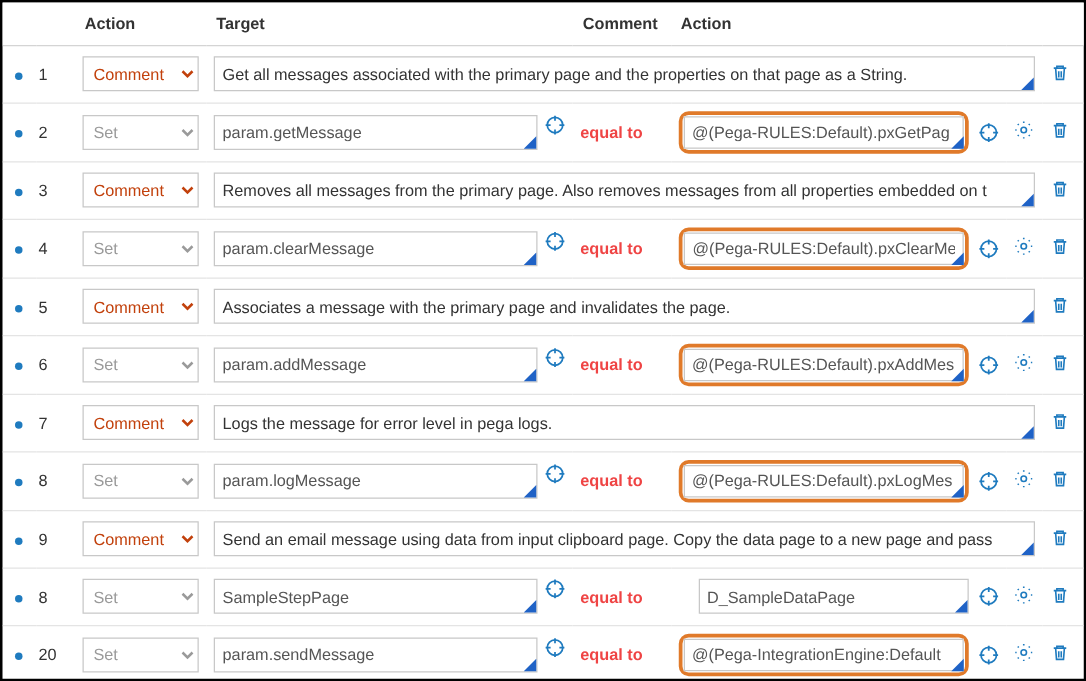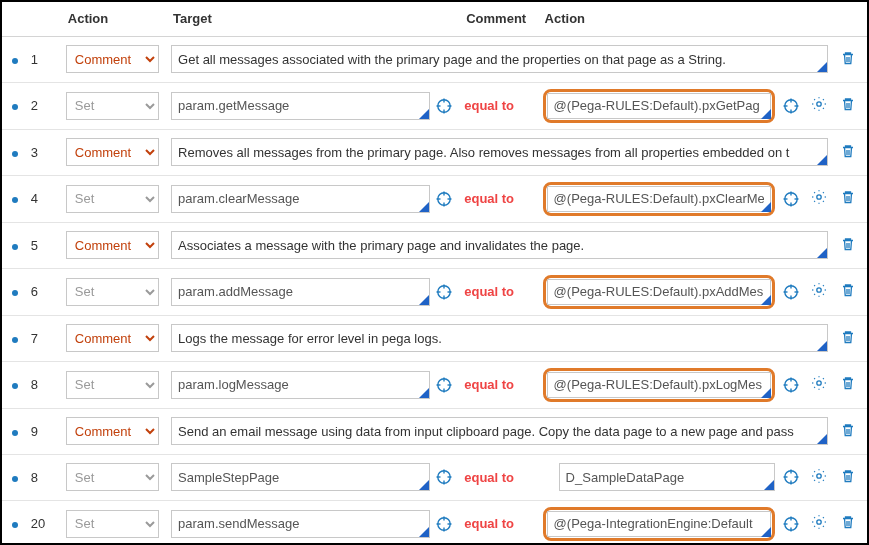--- a/index.html
+++ b/index.html
@@ -65,21 +65,21 @@
     font-size: 13px;
     padding: 3px 6px;
     color: #555;
     background: #fff;
     width: 100%;
     overflow: hidden;
     white-space: nowrap;
     text-overflow: clip;
   }
   .txt.wide { width: 100%; }
-  .target-cell { position: relative; display:flex; align-items:center; }
+  .target-cell { position: relative; display:flex; }
   .target-in { flex: 1; position: relative; }
   .corner::after {
     content:"";
     position:absolute;
     right:1px; bottom:1px;
     width:0;height:0;
     border-left: 10px solid transparent;
     border-bottom: 10px solid #1f62c6;
   }
   .smart-icon {

